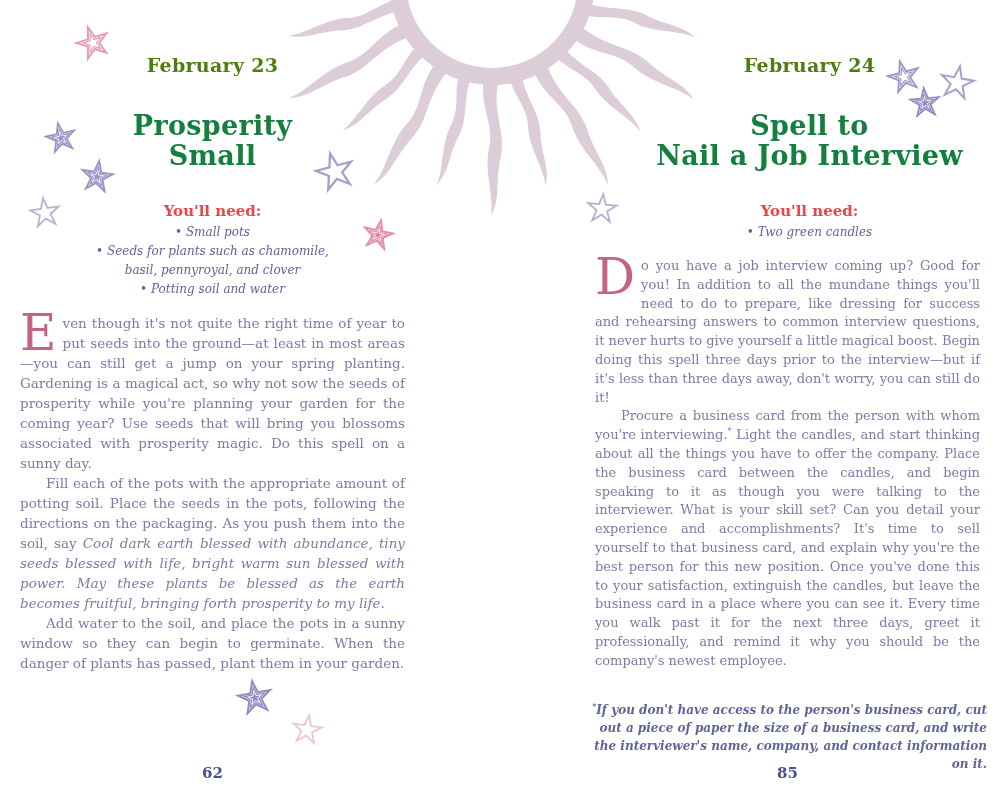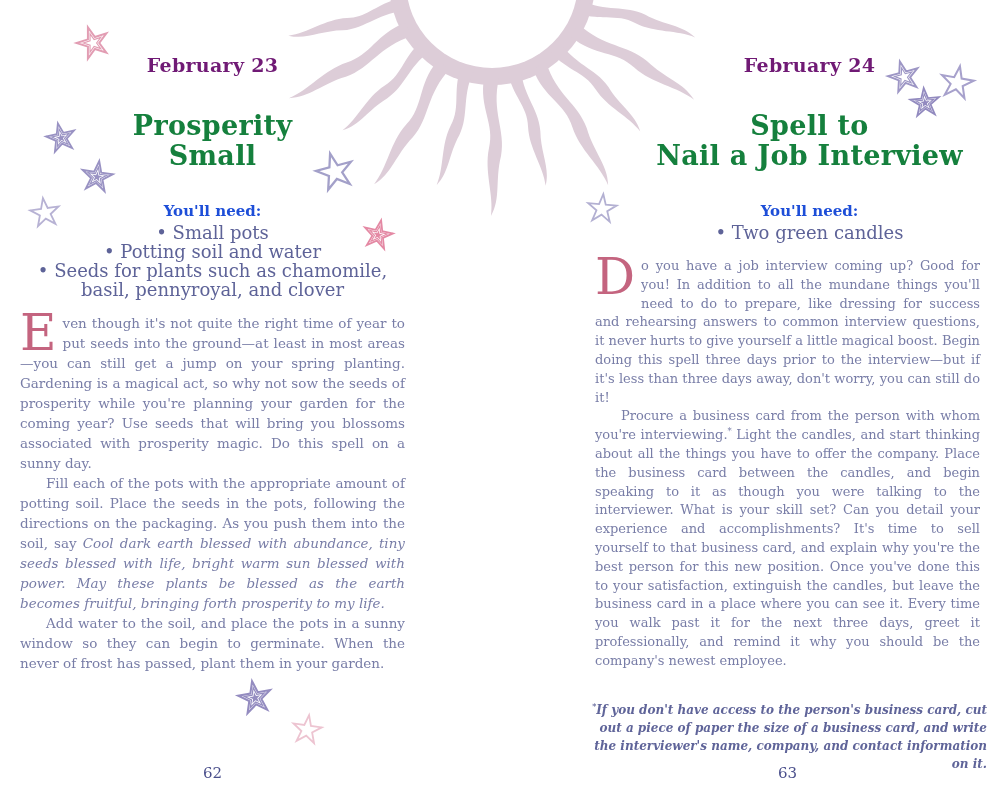--- a/index.html
+++ b/index.html
@@ -10,24 +10,24 @@
     overflow:hidden;
     font-family:"DejaVu Serif","Liberation Serif",serif;
   }
   svg.decor{position:absolute;left:0;top:0;width:1000px;height:794px;z-index:0;}
   .page-block{position:absolute;z-index:1;}
 
   
   .head{width:385px;text-align:center;top:53px;}
   .left-head{left:20px;}
   .right-head{left:617px;}
-  .date{margin:0;font-size:19px;line-height:24px;font-weight:700;color:#701a75;letter-spacing:.3px;}
+  .date{margin:0;font-size:19px;line-height:24px;font-weight:700;color:#4d7c0f;letter-spacing:.3px;}
   .title{margin:34px 0 0 0;font-size:27px;line-height:30px;font-weight:700;color:#15803d;letter-spacing:.3px;}
-  .need{margin:30px 0 0 0;font-size:15px;line-height:20px;font-weight:700;color:#1d4ed8;}
-  .supplies{margin:2px 0 0 0;padding:0;list-style:none;font-size:18px;line-height:19px;color:#5e6398;}
+  .need{margin:30px 0 0 0;font-size:15px;line-height:20px;font-weight:700;color:#ef4444;}
+  .supplies{margin:2px 0 0 0;padding:0;list-style:none;font-size:12px;line-height:19px;color:#5e6398;font-style:italic;}
   .supplies li{white-space:pre-line;}
   .supplies li::before{content:"• ";}
 
   
   .body{text-align:justify;color:#787da7;}
   .left-body{left:20px;top:313px;width:385px;font-size:13.5px;line-height:20px;}
   .right-body{left:595px;top:257px;width:385px;font-size:13px;line-height:18.8px;}
   .para{margin:0;}
   .para.indent{text-indent:26px;}
   .dropcap{
@@ -42,21 +42,21 @@
   
   .footnote{
     left:587px;top:701px;width:400px;
     margin:0;text-align:right;
     font-size:12px;line-height:18px;
     font-style:italic;font-weight:700;
     color:#5f6499;
   }
 
   
-  .pagenum{width:385px;top:764px;text-align:center;font-size:15px;font-weight:400;color:#4b508c;}
+  .pagenum{width:385px;top:764px;text-align:center;font-size:15px;font-weight:700;color:#4b508c;}
   .pagenum.pn-left{left:20px;}
   .pagenum.pn-right{left:595px;}
 </style>
 </head>
 <body>
 
 <div class="spread">
 
   <svg class="decor" viewBox="0 0 1000 794" aria-hidden="true">
     <defs>
@@ -119,45 +119,45 @@
     <use href="#star-double-filled" transform="translate(925,103) rotate(-5) scale(1.5)" color="#928abf"></use>
     <use href="#star-outline" transform="translate(602,209) rotate(5) scale(1.5)" color="#b3b0d2"></use>
   </svg>
 
   <header class="page-block head left-head">
     <h3 class="date">February 23</h3>
     <h1 class="title"><span>Prosperity</span><br><span>Small</span></h1>
     <p class="need">You'll need:</p>
     <ul class="supplies">
       <li>Small pots</li>
-      <li>Potting soil and water</li>
       <li>Seeds for plants such as chamomile,
 basil, pennyroyal, and clover</li>
+      <li>Potting soil and water</li>
     </ul>
   </header>
 
   <div class="page-block body left-body">
     <p class="para"><span class="dropcap">E</span><span>ven though it's not quite the right time of year to put seeds into the ground—at least in most areas—you can still get a jump on your spring planting. Gardening is a magical act, so why not sow the seeds of prosperity while you're planning your garden for the coming year? Use seeds that will bring you blossoms associated with prosperity magic. Do this spell on a sunny day.</span></p>
     <p class="para indent"><span>Fill each of the pots with the appropriate amount of potting soil. Place the seeds in the pots, following the directions on the packaging. As you push them into the soil, say </span><em>Cool dark earth blessed with abundance, tiny seeds blessed with life, bright warm sun blessed with power. May these plants be blessed as the earth becomes fruitful, bringing forth prosperity to my life.</em></p>
-    <p class="para indent">Add water to the soil, and place the pots in a sunny window so they can begin to germinate. When the never of frost has passed, plant them in your garden.</p>
+    <p class="para indent">Add water to the soil, and place the pots in a sunny window so they can begin to germinate. When the danger of plants has passed, plant them in your garden.</p>
   </div>
 
   <div class="page-block pagenum pn-left">62</div>
 
   <header class="page-block head right-head">
     <h3 class="date">February 24</h3>
     <h1 class="title"><span>Spell to</span><br><span>Nail a Job Interview</span></h1>
     <p class="need">You'll need:</p>
     <ul class="supplies">
       <li>Two green candles</li>
     </ul>
   </header>
 
   <div class="page-block body right-body">
     <p class="para"><span class="dropcap">D</span><span>o you have a job interview coming up? Good for you! In addition to all the mundane things you'll need to do to prepare, like dressing for success and rehearsing answers to common interview questions, it never hurts to give yourself a little magical boost. Begin doing this spell three days prior to the interview—but if it's less than three days away, don't worry, you can still do it!</span></p>
     <p class="para indent"><span>Procure a business card from the person with whom you're interviewing.</span><sup class="fnref">*</sup><span> Light the candles, and start thinking about all the things you have to offer the company. Place the business card between the candles, and begin speaking to it as though you were talking to the interviewer. What is your skill set? Can you detail your experience and accomplishments? It's time to sell yourself to that business card, and explain why you're the best person for this new position. Once you've done this to your satisfaction, extinguish the candles, but leave the business card in a place where you can see it. Every time you walk past it for the next three days, greet it professionally, and remind it why you should be the company's newest employee.</span></p>
   </div>
 
   <p class="page-block footnote"><sup class="fnref">*</sup><span>If you don't have access to the person's business card, cut out a piece of paper the size of a business card, and write the interviewer's name, company, and contact information on it.</span></p>
 
-  <div class="page-block pagenum pn-right">63</div>
+  <div class="page-block pagenum pn-right">85</div>
 
 </div>
 
 </body></html>

